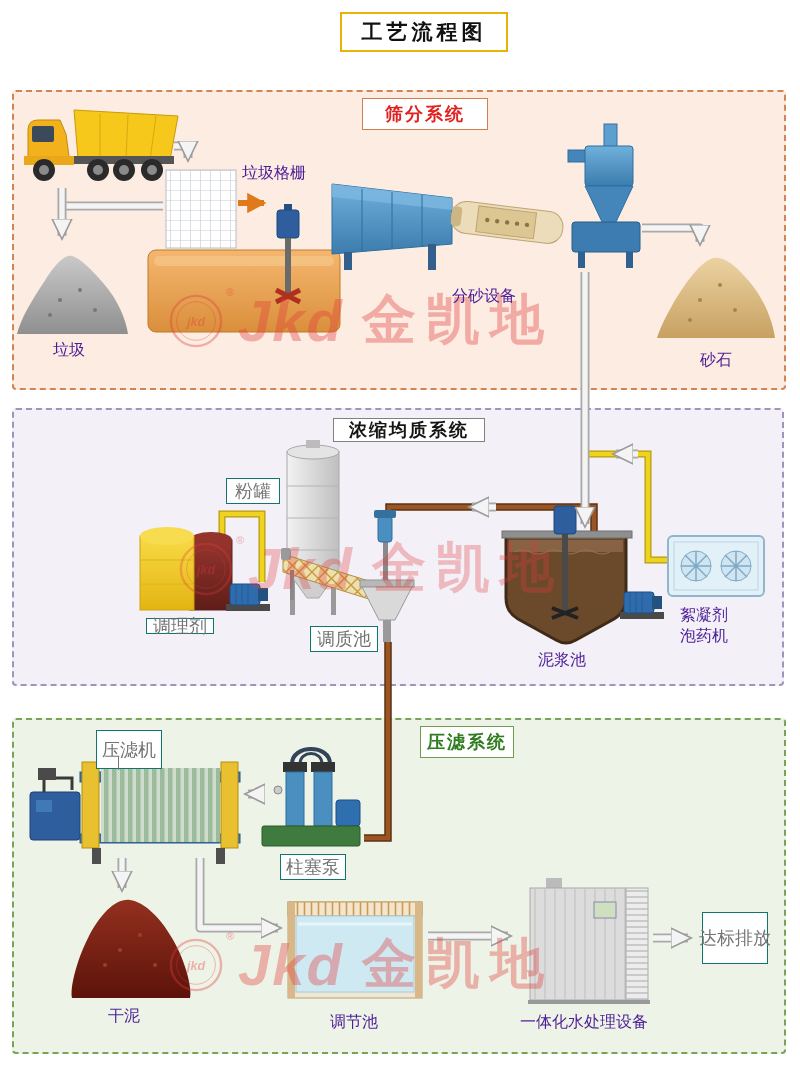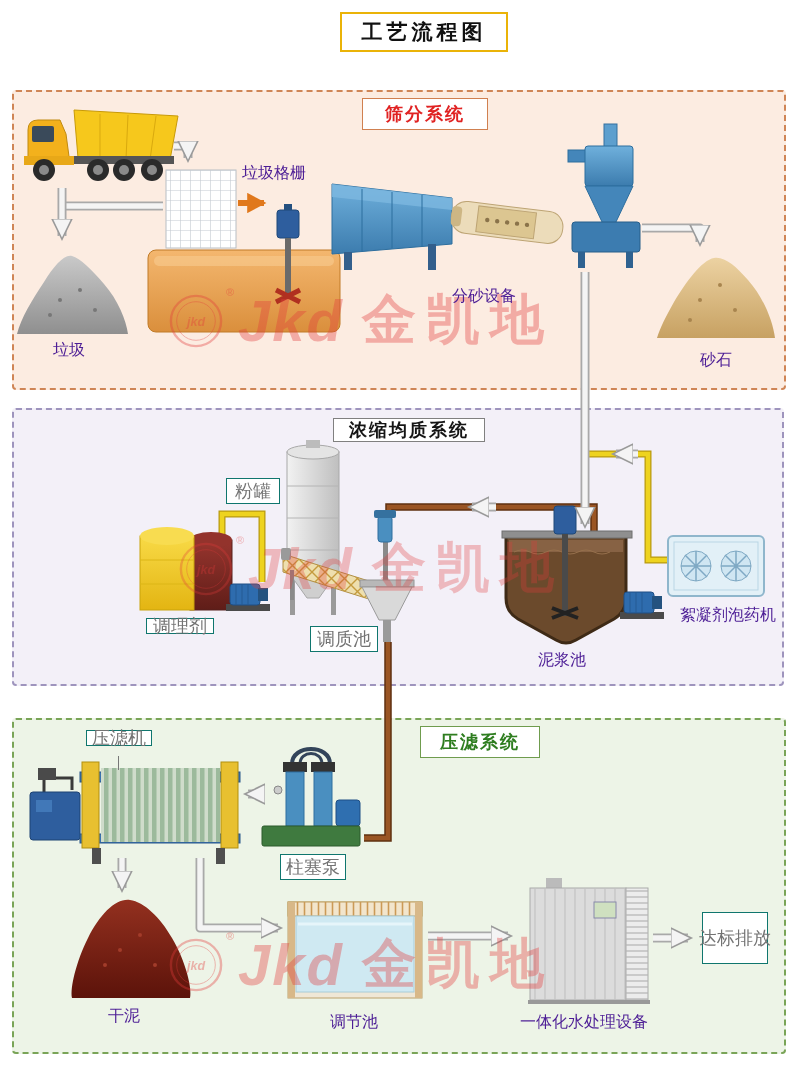--- a/index.html
+++ b/index.html
@@ -7,23 +7,23 @@
 .canvas{position:relative;width:800px;height:1065px;background:#fff;font-family:"Liberation Sans",sans-serif;color:#111;overflow:hidden}
 .sec{position:absolute;border-radius:4px}
 .sec1{left:12px;top:90px;width:774px;height:300px;border:2px dashed #cf8556;background:#fcece1}
 .sec2{left:12px;top:408px;width:772px;height:278px;border:2px dashed #9e94bd;background:#f3f0f8}
 .sec3{left:12px;top:718px;width:774px;height:336px;border:2px dashed #79a457;background:#edf4e7}
 .layer{position:absolute;left:0;top:0;pointer-events:none}
 .titlebox{position:absolute;left:340px;top:12px;width:168px;height:40px;border:2px solid #eab308;background:#fff;display:flex;align-items:center;justify-content:center;font-size:21px;font-weight:bold;letter-spacing:4px}
 .seclabel{position:absolute;background:#fff;display:flex;align-items:center;justify-content:center;font-weight:bold;font-size:18px;letter-spacing:2px}
 .seclabel.s1{left:362px;top:98px;width:126px;height:32px;border:1px solid #d08050;color:#e02222}
 .seclabel.s2{left:333px;top:418px;width:152px;height:24px;border:1px solid #808080;color:#151515}
-.seclabel.s3{left:420px;top:726px;width:120px;height:32px;border:1px solid #6f9c4e;color:#2e7d1f}
+.seclabel.s3{left:420px;top:726px;width:94px;height:32px;border:1px solid #6f9c4e;color:#2e7d1f}
 .lbl{position:absolute;font-size:16px;color:#4c1d95;white-space:nowrap}
-.lbl.multi{display:flex;line-height:21px;text-align:center}
+.lbl.multi{display:flex;flex-direction:column;line-height:21px;text-align:center}
 .lblbox{position:absolute;background:#fff;border:1px solid #0f766e;display:flex;align-items:center;justify-content:center;font-size:18px;color:#737373;white-space:nowrap}
 .lblbox.multi{flex-direction:row;line-height:20px}
 .leader{position:absolute;width:1px;background:#777}
 .wm{position:absolute;display:flex;align-items:center;color:#e23b3b;opacity:.36;pointer-events:none}
 .wm .seal{width:56px;height:56px;flex:0 0 auto}
 .wm .reg{font-size:11px;align-self:flex-start;margin:2px 2px 0 2px;font-weight:bold}
 .wm .logo{font-size:58px;font-weight:bold;font-style:italic;letter-spacing:2px;margin-left:2px}
 .wm .brand{font-size:54px;font-weight:bold;letter-spacing:10px;margin-left:18px}
 </style>
 </head>
@@ -401,21 +401,21 @@
 
   <div class="lblbox" style="left:226px;top:478px;width:54px;height:26px">粉罐</div>
   <div class="lblbox" style="left:146px;top:618px;width:68px;height:16px">调理剂</div>
   <div class="lblbox" style="left:310px;top:626px;width:68px;height:26px">调质池</div>
   <div class="lbl" style="left:538px;top:650px">泥浆池</div>
   <div class="lbl multi" style="left:680px;top:604px">
     <span>絮凝剂</span>
     <span>泡药机</span>
   </div>
 
-  <div class="lblbox" style="left:86px;top:730px;width:66px;height:16px">压滤机</div>
+  <div class="lblbox" style="left:96px;top:730px;width:66px;height:39px">压滤机</div>
   <div class="leader" style="left:118px;top:756px;height:14px"></div>
   <div class="lblbox" style="left:280px;top:854px;width:66px;height:26px">柱塞泵</div>
   <div class="lbl" style="left:108px;top:1006px">干泥</div>
   <div class="lbl" style="left:330px;top:1012px">调节池</div>
   <div class="lbl" style="left:520px;top:1012px">一体化水处理设备</div>
   <div class="lblbox multi" style="left:702px;top:912px;width:66px;height:52px">
     <span>达标</span>
     <span>排放</span>
   </div>
 

